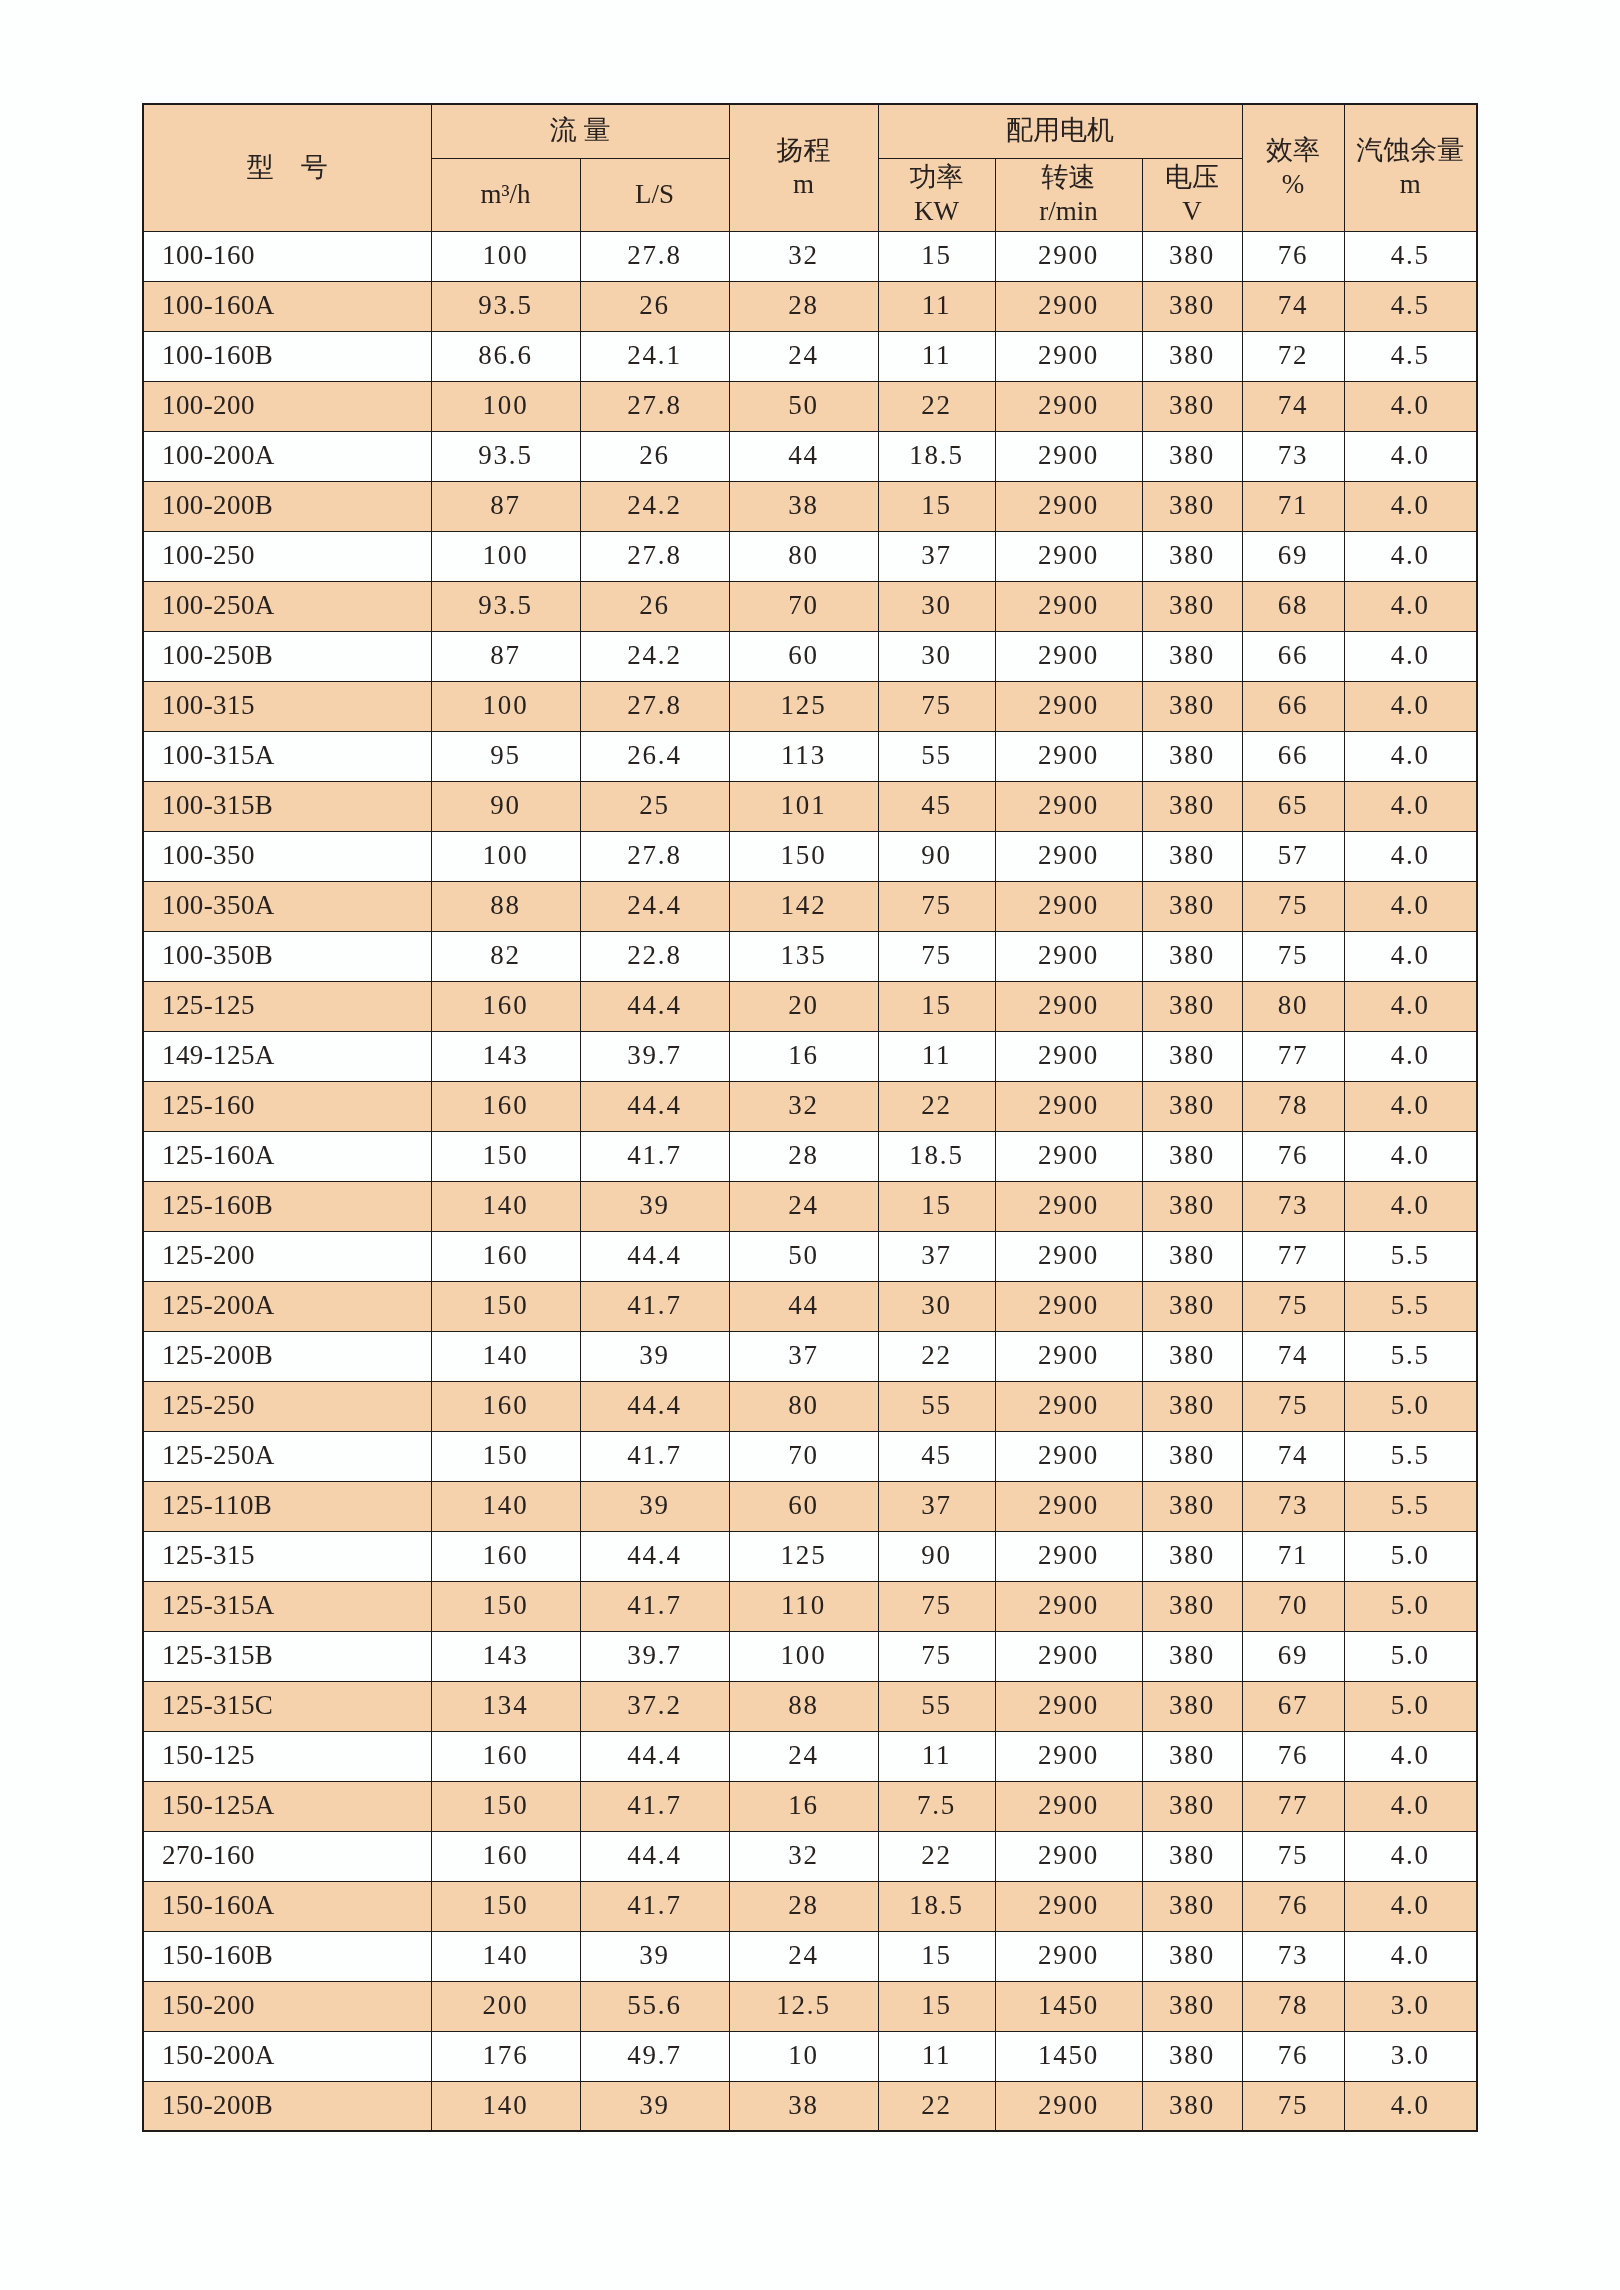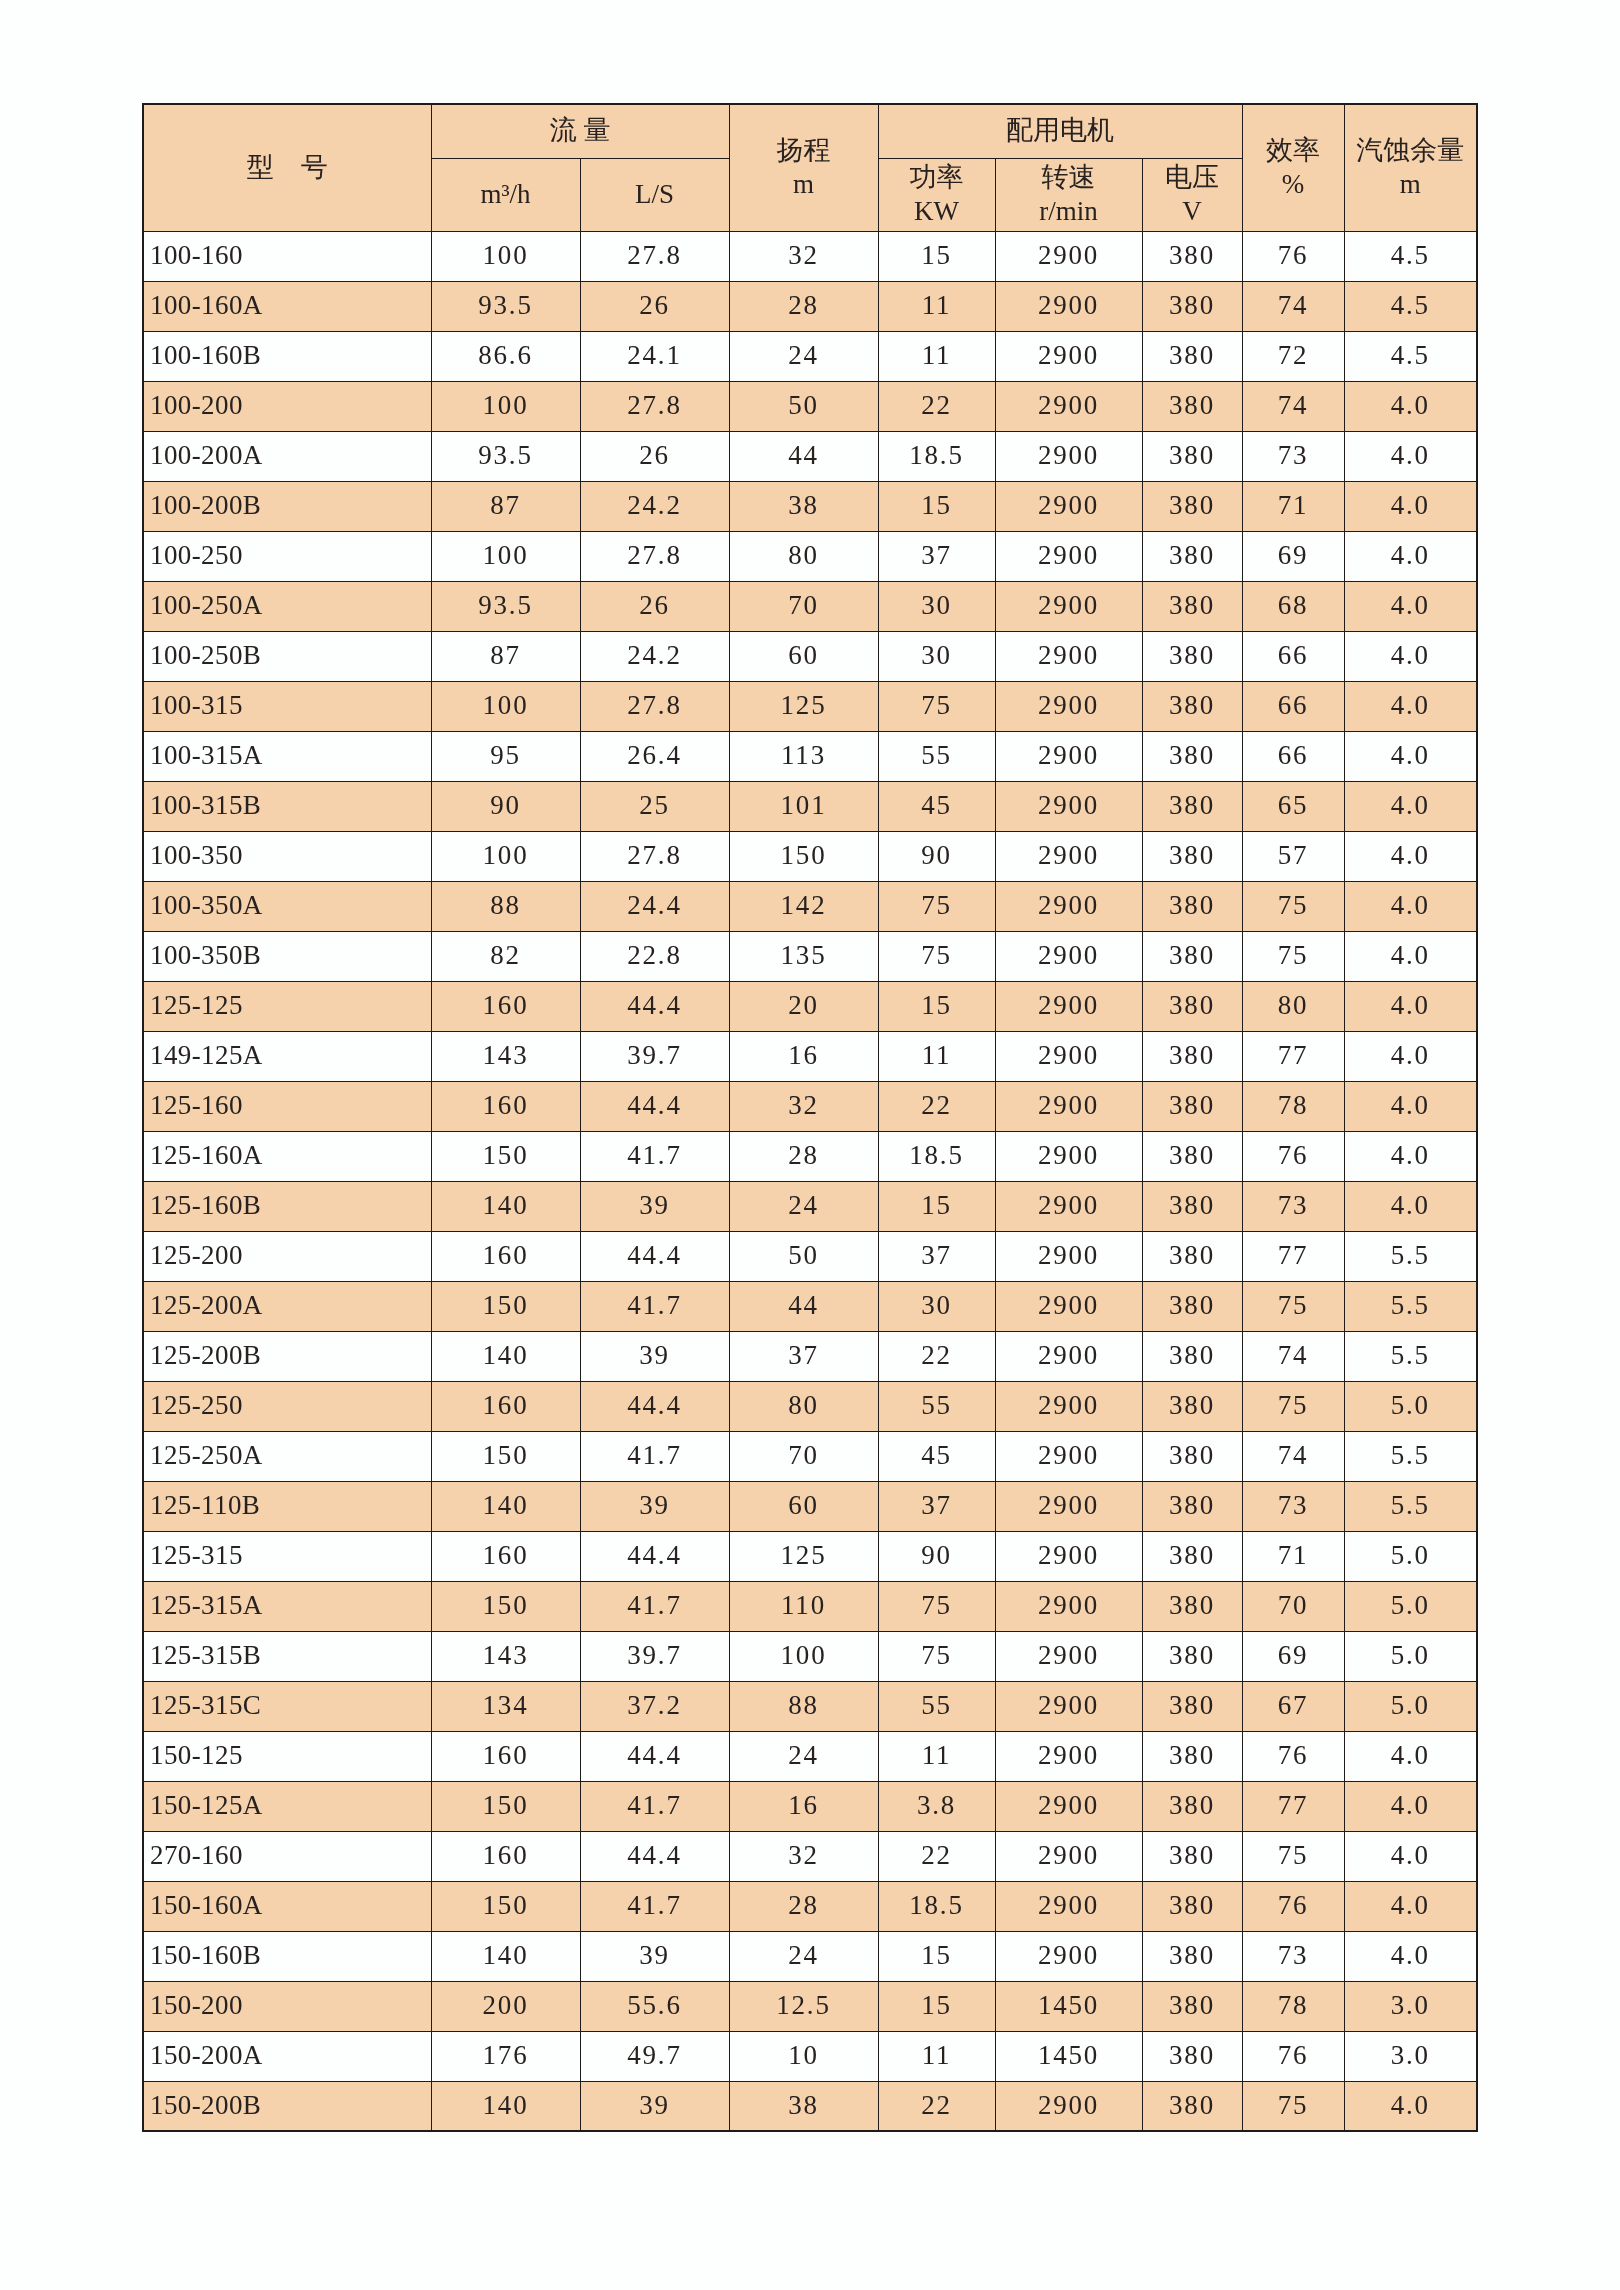--- a/index.html
+++ b/index.html
@@ -38,21 +38,21 @@
   .spec-table thead th {
     background: var(--header-bg, #f6d2ac);
   }
   .spec-table thead tr.group-row { height: 54px; }
   .spec-table thead tr.sub-row   { height: 73px; }
   .spec-table tbody tr { height: 50px; background: var(--row-bg, #fdfefe); }
   .spec-table tbody tr:nth-child(even) { background: var(--stripe-bg, #f6d2ac); }
   .spec-table tbody td { letter-spacing: 1.8px; }
   .spec-table tbody td.model {
     text-align: left;
-    padding-left: 6px;
+    padding-left: 18px;
     letter-spacing: 0.4px;
   }
   .two-line span { display: block; }
 </style>
 </head>
 <body>
 
 <div class="page">
   <table class="spec-table">
     <colgroup>
@@ -441,21 +441,21 @@
           <td>2900</td>
           <td>380</td>
           <td>76</td>
           <td>4.0</td>
         </tr>
         <tr>
           <td class="model">150-125A</td>
           <td>150</td>
           <td>41.7</td>
           <td>16</td>
-          <td>3.8</td>
+          <td>7.5</td>
           <td>2900</td>
           <td>380</td>
           <td>77</td>
           <td>4.0</td>
         </tr>
         <tr>
           <td class="model">270-160</td>
           <td>160</td>
           <td>44.4</td>
           <td>32</td>

